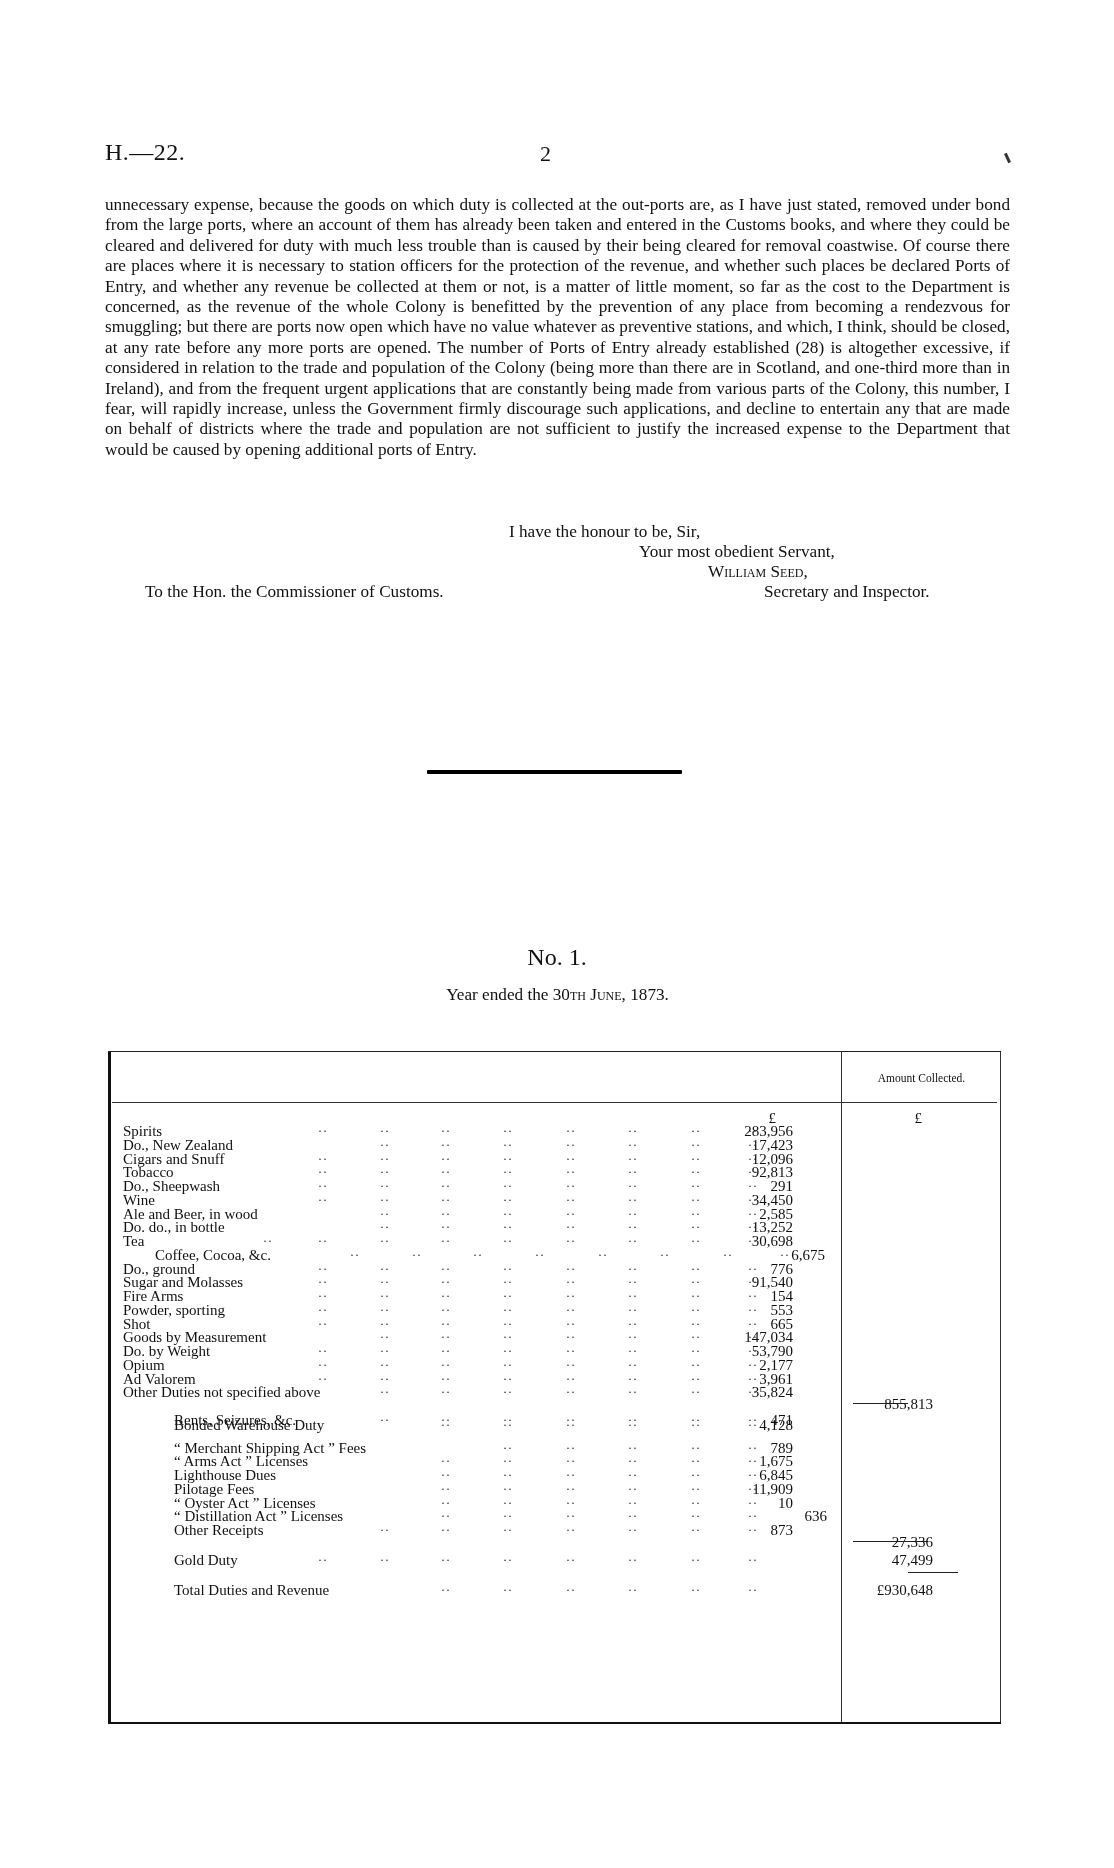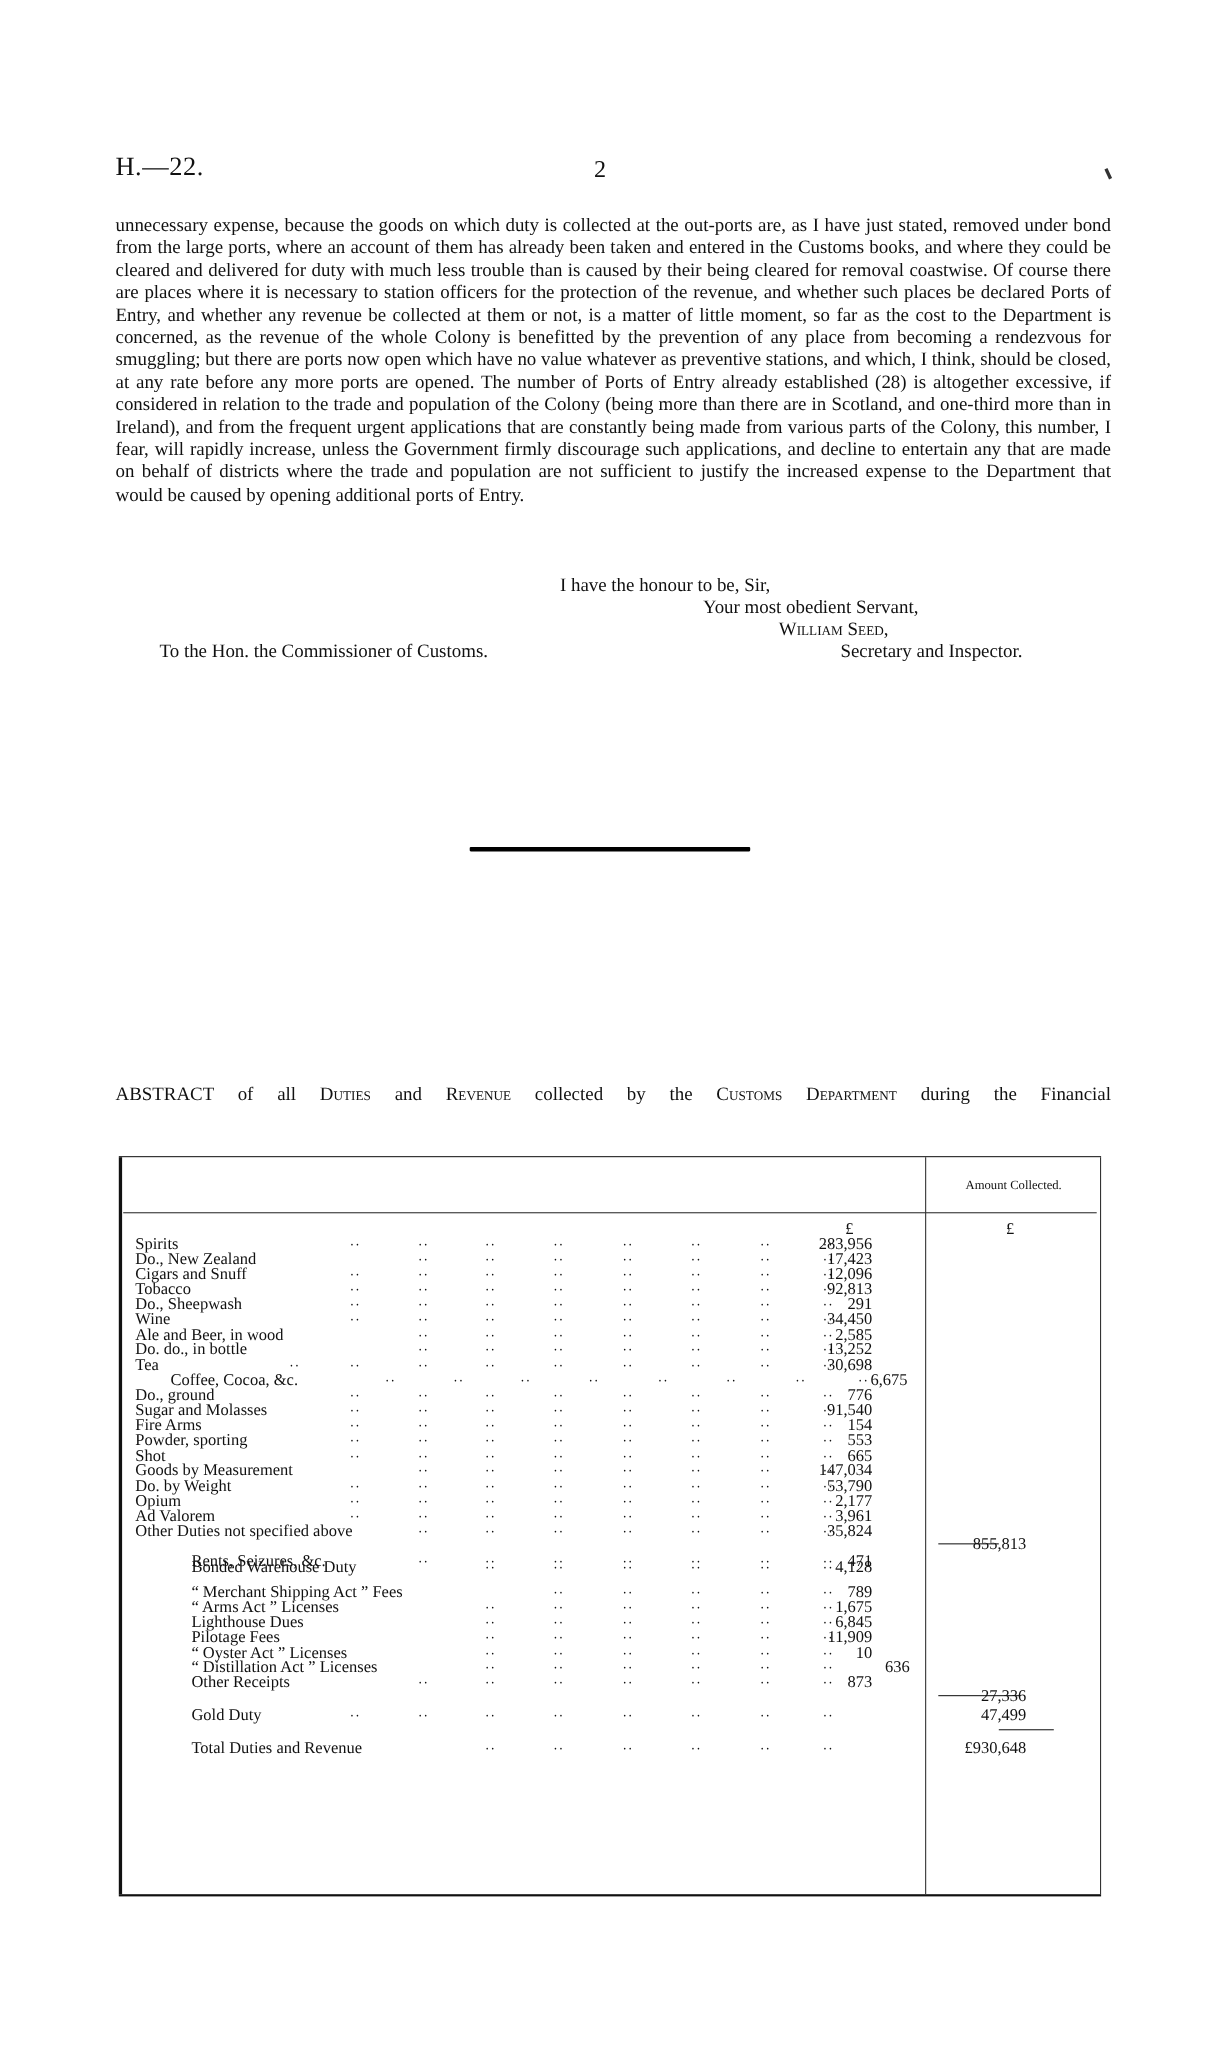--- a/index.html
+++ b/index.html
@@ -60,24 +60,25 @@
   </div>
 
   <div class="closing" style="left:509px; top:522px;">I have the honour to be, Sir,</div>
   <div class="closing" style="left:639px; top:542px;">Your most obedient Servant,</div>
   <div class="closing sc" style="left:708px; top:562px;">William Seed,</div>
   <div class="closing" style="left:145px; top:582px;">To the Hon. the Commissioner of Customs.</div>
   <div class="closing" style="left:764px; top:582px;">Secretary and Inspector.</div>
 
   <div class="rule"></div>
 
+  <div class="table-no">No. 1.</div>
 
   <div class="caption">
-    <div class="l1">
-      <span>ABSTRACT of all </span><span class="sc">Duties</span><span> and </span><span class="sc">Revenue</span><span> collected by the </span><span class="sc">Customs Department</span><span> during the Financial</span>
+    <div>
+      <span>Year ended the 30</span><span class="sc">th June</span><span>, 1873.</span>
     </div>
   </div>
 
   <div class="tbl">
     <div class="lborder"></div>
     <div class="rborder"></div>
     <div class="colsep"></div>
     <div class="headsep"></div>
     <div class="th th-amt">Amount Collected.</div>
     <div class="rows" id="rows">

